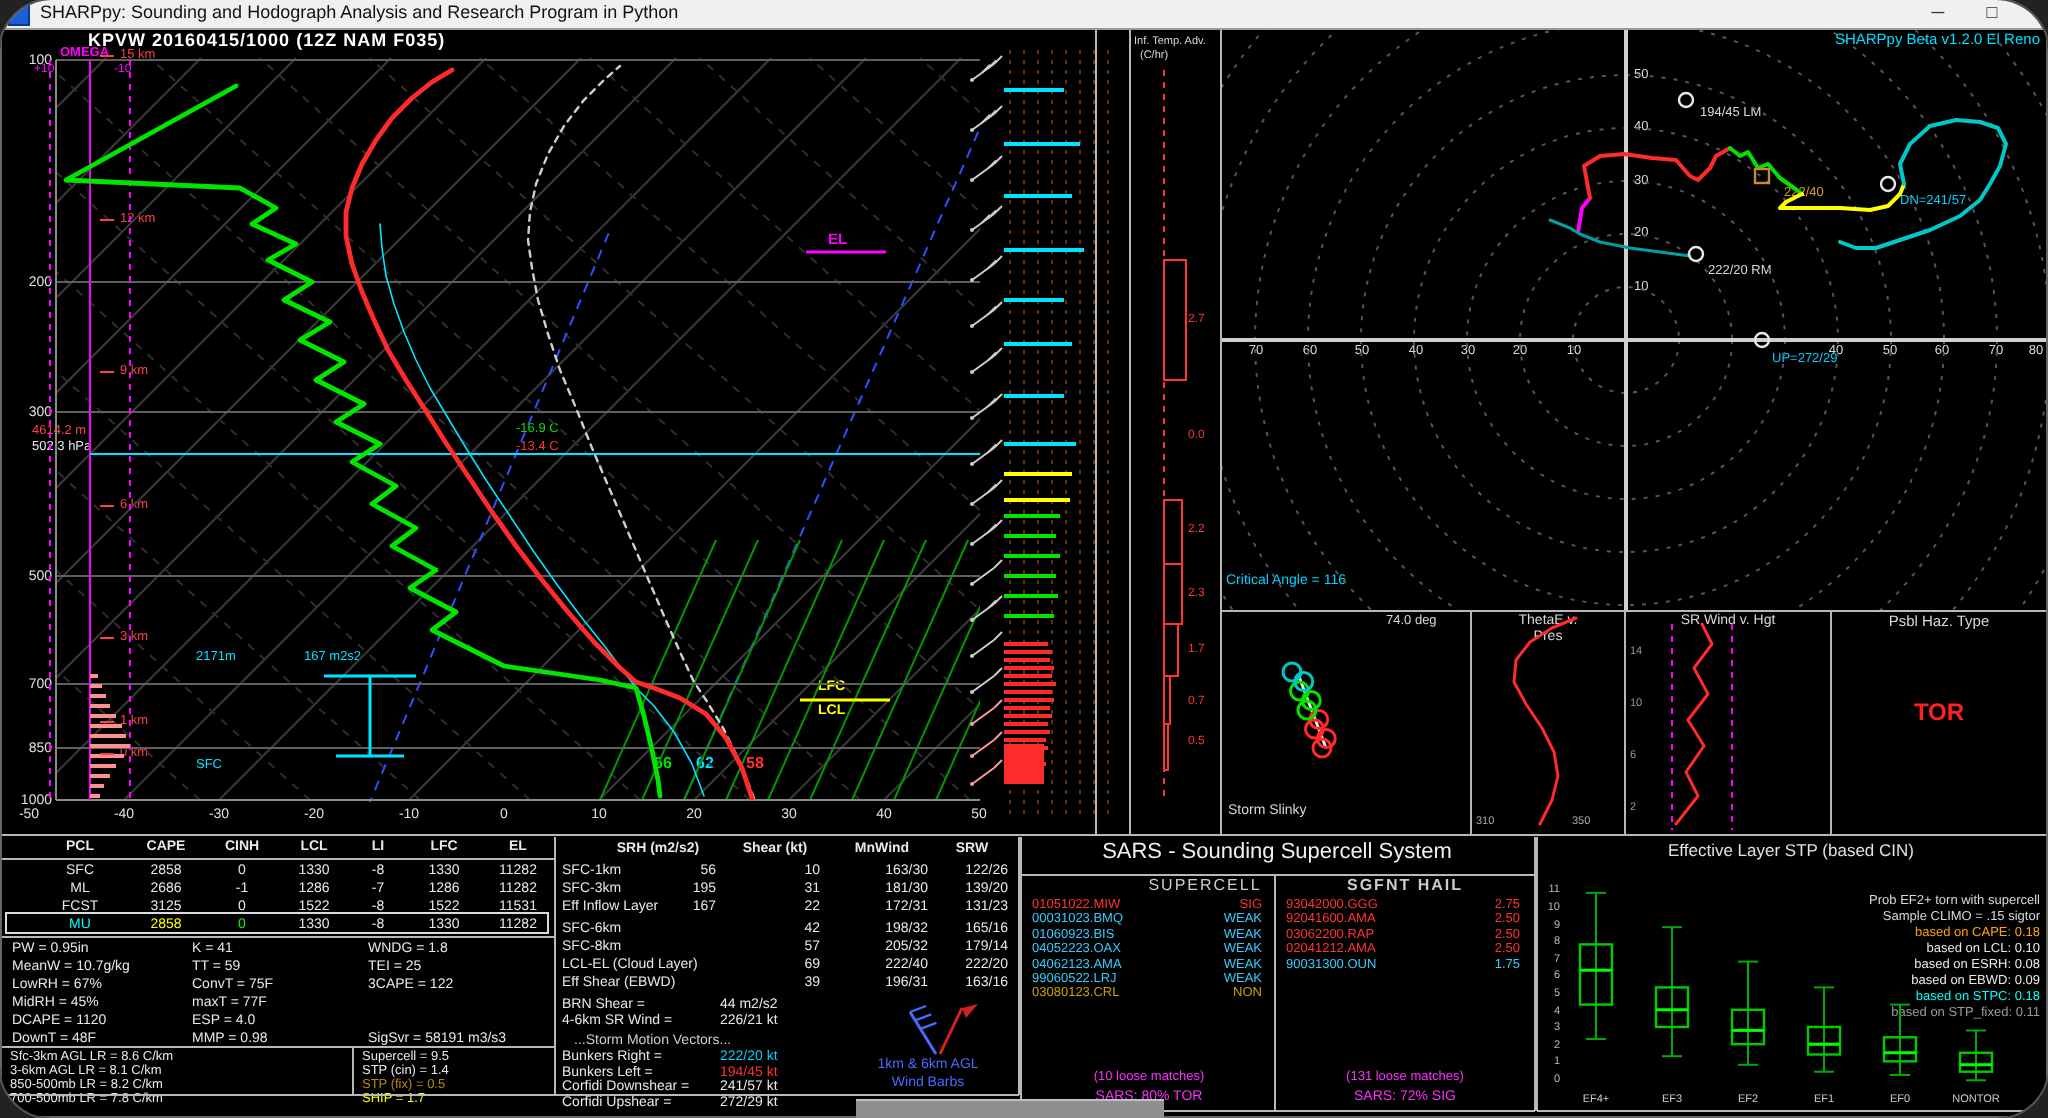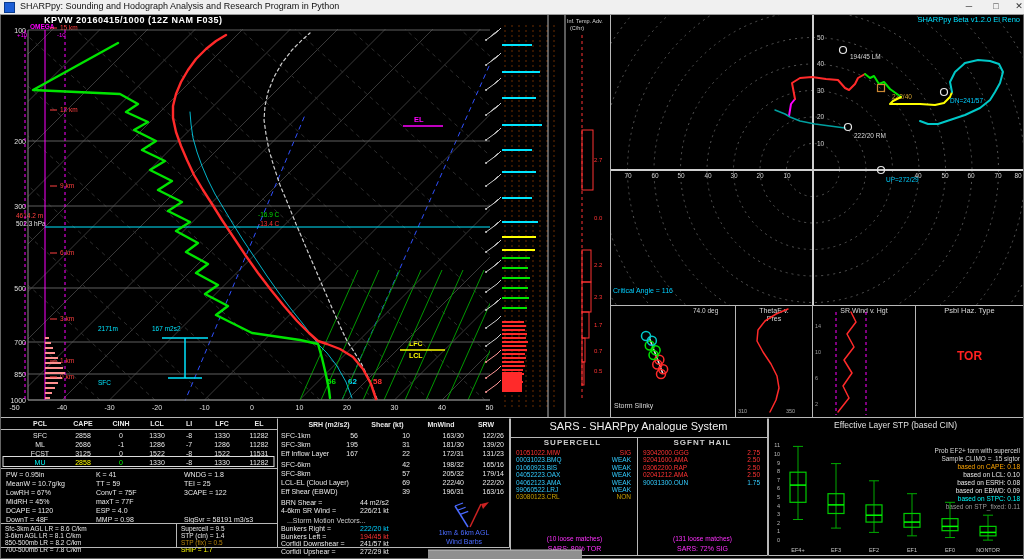--- a/index.html
+++ b/index.html
@@ -1,17 +1,17 @@
 <!DOCTYPE html>
 <html><head>
 <meta charset="utf-8">
 <style>
   html,body{margin:0;padding:0;background:#222;}
   #screen{position:relative;width:1024px;height:559px;background:#000;overflow:hidden;
-    font-family:"Liberation Sans",sans-serif;outline:1px solid #555;}
+    font-family:"Liberation Sans",sans-serif;outline:1px solid #555;border-radius:26px;}
   .titlebar{position:absolute;left:0;top:0;width:1024px;height:14px;background:#f0f0f0;
     border-bottom:1px solid #999;z-index:5;}
   .appicon{position:absolute;left:4px;top:2px;width:9px;height:9px;background:#1c5ed6;
     border:1px solid #0a3a8c;}
   .titletext{position:absolute;left:20px;top:1px;font-size:9px;color:#111;white-space:nowrap;}
   .winbtn{position:absolute;top:0px;width:22px;height:13px;text-align:center;font-size:9px;
     color:#333;line-height:13px;}
   .lbl{position:absolute;white-space:nowrap;line-height:1;z-index:3;}
   .r{text-align:right;}
   svg{position:absolute;left:0;top:0;z-index:1;}
@@ -592,22 +592,22 @@
       <div style="left: 281px; top: 525px; font-size: 7px; color: rgb(232, 232, 232);">Bunkers Right =</div>
       <div style="left: 360px; top: 525px; font-size: 7px; color: rgb(0, 207, 255);">222/20 kt</div>
       <div style="left: 281px; top: 532.5px; font-size: 7px; color: rgb(232, 232, 232);">Bunkers Left =</div>
       <div style="left: 360px; top: 532.5px; font-size: 7px; color: rgb(255, 51, 51);">194/45 kt</div>
       <div style="left: 281px; top: 540px; font-size: 7px; color: rgb(232, 232, 232);">Corfidi Downshear =</div>
       <div style="left: 360px; top: 540px; font-size: 7px; color: rgb(232, 232, 232);">241/57 kt</div>
       <div style="left: 281px; top: 547.5px; font-size: 7px; color: rgb(232, 232, 232);">Corfidi Upshear =</div>
       <div style="left: 360px; top: 547.5px; font-size: 7px; color: rgb(232, 232, 232);">272/29 kt</div>
       <div style="left: 420px; top: 529px; font-size: 7px; color: rgb(74, 106, 255); width: 88px; text-align: center;">1km &amp; 6km AGL</div>
       <div style="left: 420px; top: 538px; font-size: 7px; color: rgb(74, 106, 255); width: 88px; text-align: center;">Wind Barbs</div>
-      <div style="left: 510px; top: 421px; font-size: 11px; color: rgb(240, 240, 240); width: 257px; text-align: center;">SARS - SHARPpy Analogue System</div>
-      <div style="left: 510px; top: 439px; font-size: 8px; color: rgb(204, 204, 204); width: 125px; text-align: center; font-weight: bold; letter-spacing: 1px;">SUPERCELL</div>
+      <div style="left: 510px; top: 421px; font-size: 11px; color: rgb(240, 240, 240); width: 257px; text-align: center;">SARS - Sounding Supercell System</div>
+      <div style="left: 540px; top: 439px; font-size: 8px; color: rgb(204, 204, 204); width: 125px; text-align: center; font-weight: normal; letter-spacing: 1px;">SUPERCELL</div>
       <div style="left: 516px; top: 450px; font-size: 6.5px; color: rgb(255, 51, 51);">01051022.MIW</div>
       <div style="left: 512px; top: 450px; font-size: 6.5px; color: rgb(255, 51, 51); width: 119px; text-align: right;">SIG</div>
       <div style="left: 516px; top: 457.4px; font-size: 6.5px; color: rgb(51, 204, 255);">00031023.BMQ</div>
       <div style="left: 512px; top: 457.4px; font-size: 6.5px; color: rgb(51, 204, 255); width: 119px; text-align: right;">WEAK</div>
       <div style="left: 516px; top: 464.8px; font-size: 6.5px; color: rgb(51, 204, 255);">01060923.BIS</div>
       <div style="left: 512px; top: 464.8px; font-size: 6.5px; color: rgb(51, 204, 255); width: 119px; text-align: right;">WEAK</div>
       <div style="left: 516px; top: 472.2px; font-size: 6.5px; color: rgb(51, 204, 255);">04052223.OAX</div>
       <div style="left: 512px; top: 472.2px; font-size: 6.5px; color: rgb(51, 204, 255); width: 119px; text-align: right;">WEAK</div>
       <div style="left: 516px; top: 479.6px; font-size: 6.5px; color: rgb(51, 204, 255);">04062123.AMA</div>
       <div style="left: 512px; top: 479.6px; font-size: 6.5px; color: rgb(51, 204, 255); width: 119px; text-align: right;">WEAK</div>

